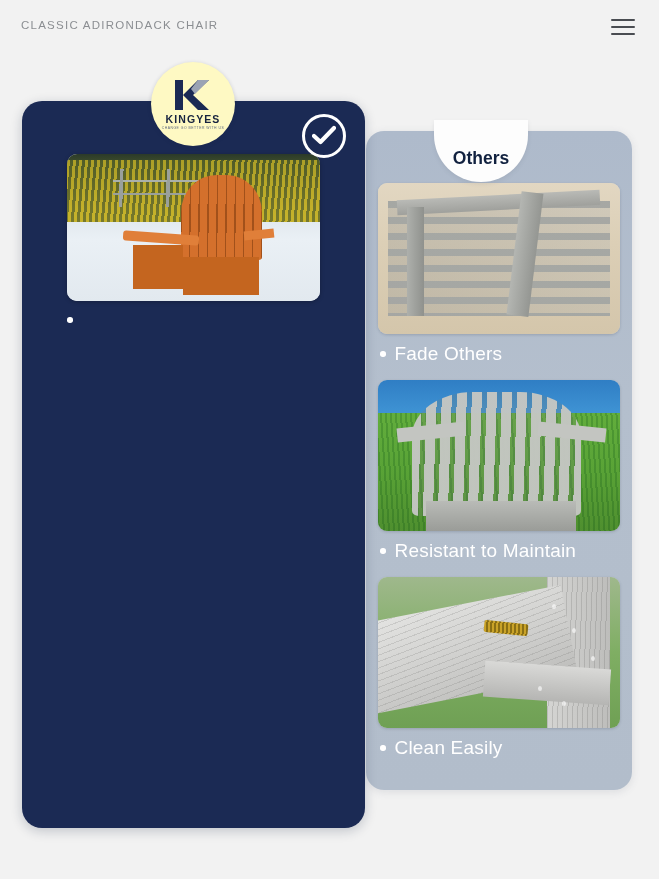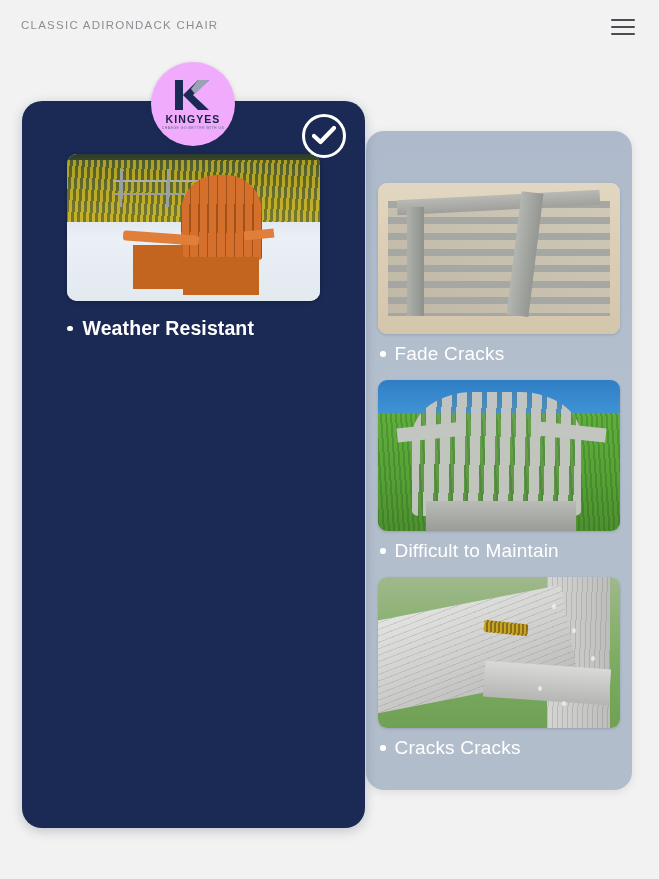--- a/index.html
+++ b/index.html
@@ -79,21 +79,21 @@
   .panel-brand {
     position: absolute; left: 22px; top: 101px;
     width: 343px; height: 727px;
     background: #1b2a54;
     border-radius: 20px;
     box-shadow: 0 3px 12px rgba(20,30,60,.22);
   }
   .logo-circle {
     position: absolute; left: 151px; top: 62px;
     width: 84px; height: 84px; border-radius: 50%;
-    background: #f0abfc;
+    background: #fef9c3;
     display: flex; flex-direction: column; align-items: center; justify-content: center;
     box-shadow: 0 1px 4px rgba(20,30,60,.18);
     z-index: 3;
   }
   .logo-mark { position: relative; width: 44px; height: 34px; }
   .logo-mark svg { display: block; }
   .logo-word { font-size: 10.5px; font-weight: 700; letter-spacing: 1.1px; color: #16223f; margin-top: 1px; }
   .logo-tag { font-size: 3.4px; letter-spacing: .5px; color: #5d6880; margin-top: 1.5px; white-space: nowrap; }
 
   .check-badge {
@@ -240,61 +240,64 @@
       <div class="others-item">
         <div class="others-photo">
           <div class="abs w1-bg"></div>
           <div class="abs w1-chair"></div>
           <div class="abs w1-frame"></div>
           <div class="abs w1-post"></div>
           <div class="abs w1-back"></div>
         </div>
         <div class="others-label">
           <span class="dot-light"></span>
-          <span>Fade Cracks</span>
+          <span>Fade Others</span>
         </div>
       </div>
 
       <div class="others-item">
         <div class="others-photo">
           <div class="abs w2-grass"></div>
           <div class="abs w2-sky"></div>
           <div class="abs w2-chair"></div>
           <div class="abs w2-arm-l"></div>
           <div class="abs w2-arm-r"></div>
           <div class="abs w2-seat"></div>
         </div>
         <div class="others-label">
           <span class="dot-light"></span>
-          <span>Difficult to Maintain</span>
+          <span>Resistant to Maintain</span>
         </div>
       </div>
 
       <div class="others-item">
         <div class="others-photo">
           <div class="abs w3-bg"></div>
           <div class="abs w3-board-v"></div>
           <div class="abs w3-board-diag"></div>
           <div class="abs w3-board-h"></div>
           <div class="abs w3-screw"></div>
           <div class="w3-drop" style="left:72%;top:18%"></div>
           <div class="w3-drop" style="left:80%;top:34%"></div>
           <div class="w3-drop" style="left:88%;top:52%"></div>
           <div class="w3-drop" style="left:66%;top:72%"></div>
           <div class="w3-drop" style="left:76%;top:82%"></div>
         </div>
         <div class="others-label">
           <span class="dot-light"></span>
-          <span>Cracks Cracks</span>
+          <span>Clean Easily</span>
         </div>
       </div>
 
     </div>
   </div>
 
+  <div class="others-tab">
+    <span class="others-tab-label">Others</span>
+  </div>
 
   <div class="panel-brand">
 
     <div class="check-badge">
       <svg width="24" height="22" viewBox="0 0 24 22">
         <path d="M2 11 L8.5 17 L22 3" fill="none" stroke="#ffffff" stroke-width="4.2" stroke-linecap="round" stroke-linejoin="round"></path>
       </svg>
     </div>
 
     <div class="brand-list">
@@ -307,21 +310,20 @@
           <div class="abs snow-fence"></div>
           <div class="abs chair-o" style="left:45%;top:14%;width:32%;height:58%;border-radius:44% 44% 4% 4%;"></div>
           <div class="abs" style="left:45%;top:14%;width:32%;height:58%;border-radius:44% 44% 4% 4%;background:repeating-linear-gradient(91deg, rgba(120,55,12,.55) 0 1.5px, rgba(0,0,0,0) 1.5px 9px);"></div>
           <div class="abs chair-o3" style="left:22%;top:54%;width:30%;height:7%;transform:rotate(4deg);border-radius:3px;"></div>
           <div class="abs chair-o2" style="left:26%;top:62%;width:20%;height:30%;"></div>
           <div class="abs chair-o2" style="left:46%;top:70%;width:30%;height:26%;"></div>
           <div class="abs chair-o3" style="left:70%;top:52%;width:12%;height:6%;transform:rotate(-6deg);"></div>
         </div>
         <div class="brand-label">
           <span class="dot-light"></span>
-          <span>Weather Resistant</span>
         </div>
       </div>
 
 
 
     </div>
   </div>
 
   <div class="logo-circle">
     <div class="logo-mark">

